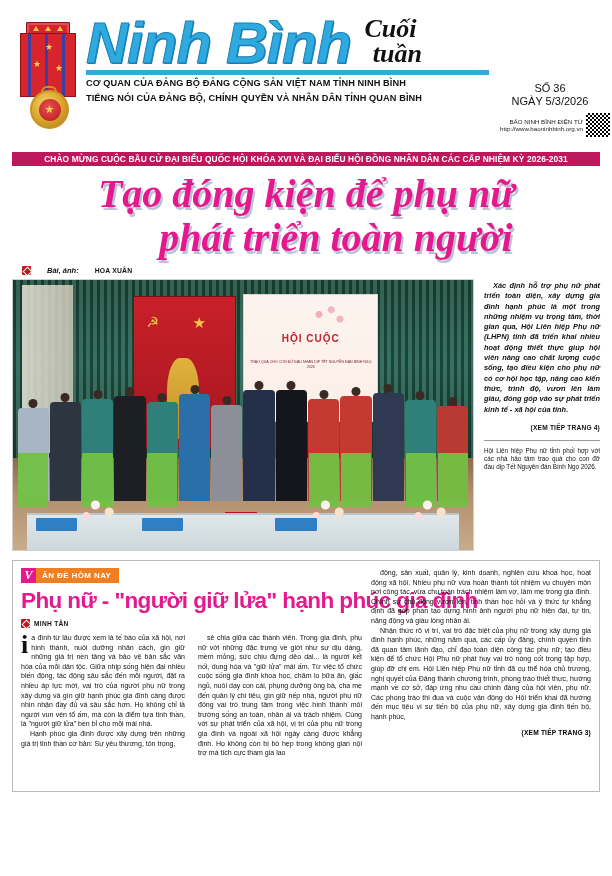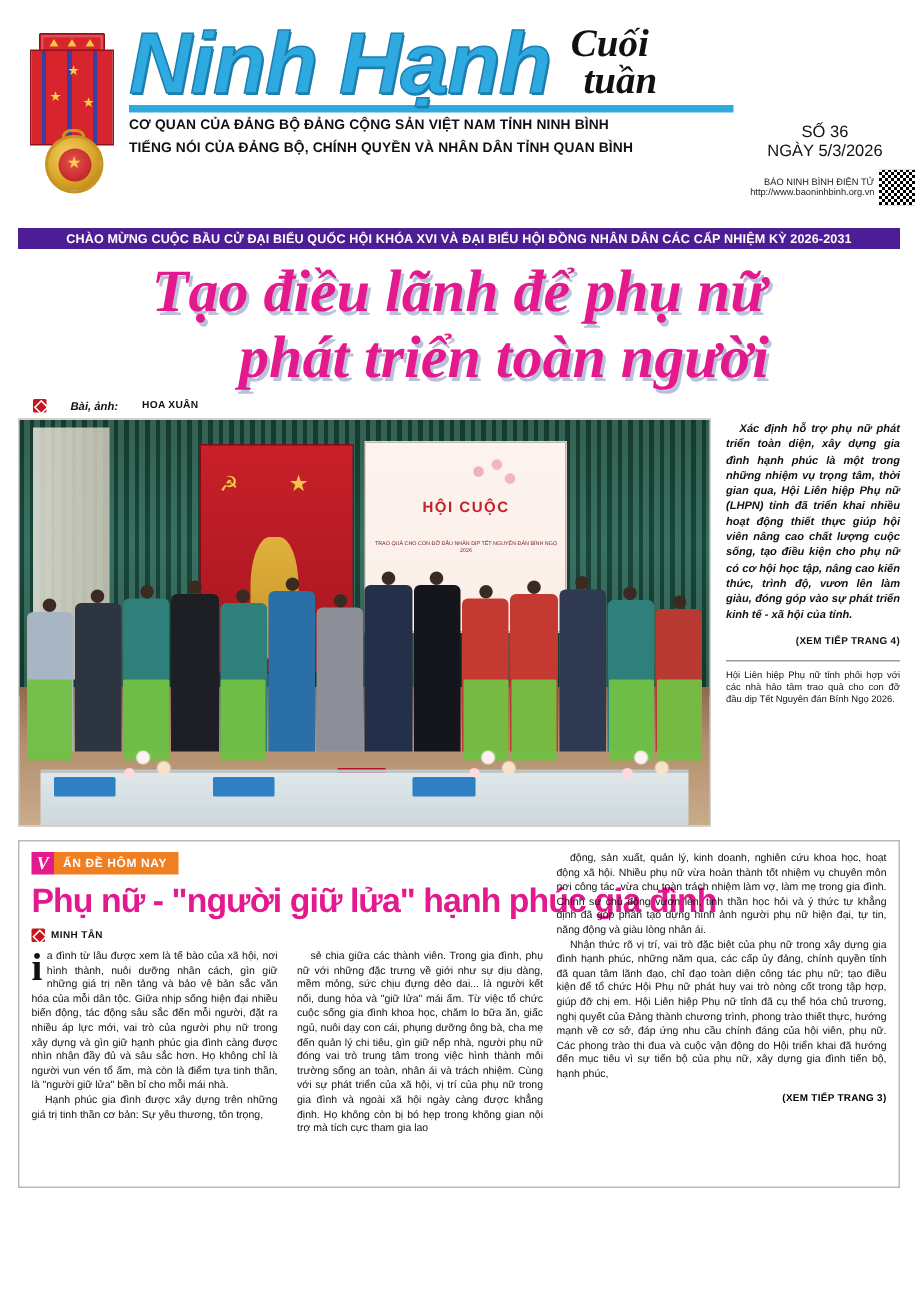--- a/index.html
+++ b/index.html
@@ -106,21 +106,21 @@
     background:
       repeating-linear-gradient(90deg,#000 0 2px,#fff 2px 4px),
       repeating-linear-gradient(0deg,#000 0 2px,#fff 2px 4px);
     background-blend-mode:difference;
     border:1px solid #fff;
   }
 
   
   .redbanner{
     margin:0 12px;
-    background:#4c1d95;
+    background:#be185d;
     color:#fff;
     font-weight:bold;
     font-size:8.4px;
     line-height:14px;
     height:14px;
     text-align:center;
     letter-spacing:0.1px;
     white-space:nowrap;
     overflow:hidden;
   }
@@ -296,21 +296,21 @@
         <span class="star" style="left:34px;top:30px">★</span>
       </div>
       <div class="hanger"></div>
       <div class="disc">
         <div class="inner">★</div>
       </div>
     </div>
 
     <div class="mast-center">
       <div class="mast-title-row">
-        <div class="nb-title">Ninh Hạnh</div>
+        <div class="nb-title">Ninh Bình</div>
         <div class="cuoituan">
           <div class="l1">Cuối</div>
           <div class="l2">tuần</div>
         </div>
       </div>
       <div class="blue-rule"></div>
       <div class="mast-sub">CƠ QUAN CỦA ĐẢNG BỘ ĐẢNG CỘNG SẢN VIỆT NAM TỈNH NINH BÌNH</div>
       <div class="mast-sub">TIẾNG NÓI CỦA ĐẢNG BỘ, CHÍNH QUYỀN VÀ NHÂN DÂN TỈNH QUAN BÌNH</div>
     </div>
 
@@ -323,21 +323,21 @@
           <div>http://www.baoninhbinh.org.vn</div>
         </div>
         <div class="qr"></div>
       </div>
     </div>
   </div>
 
   <div class="redbanner">CHÀO MỪNG CUỘC BẦU CỬ ĐẠI BIỂU QUỐC HỘI KHÓA XVI VÀ ĐẠI BIỂU HỘI ĐỒNG NHÂN DÂN CÁC CẤP NHIỆM KỲ 2026-2031</div>
 
   <div class="pink-headline">
-    <div class="l1">Tạo điều lãnh để phụ nữ</div>
+    <div class="l1">Tạo đóng kiện để phụ nữ</div>
     <div class="l2">phát triển toàn người</div>
   </div>
 
   <div class="byline">
     <span class="pen-icon"></span>
     <span class="it">Bài, ảnh:</span>
     <span class="nm">HOA XUÂN</span>
   </div>
 
   <div class="feature">

